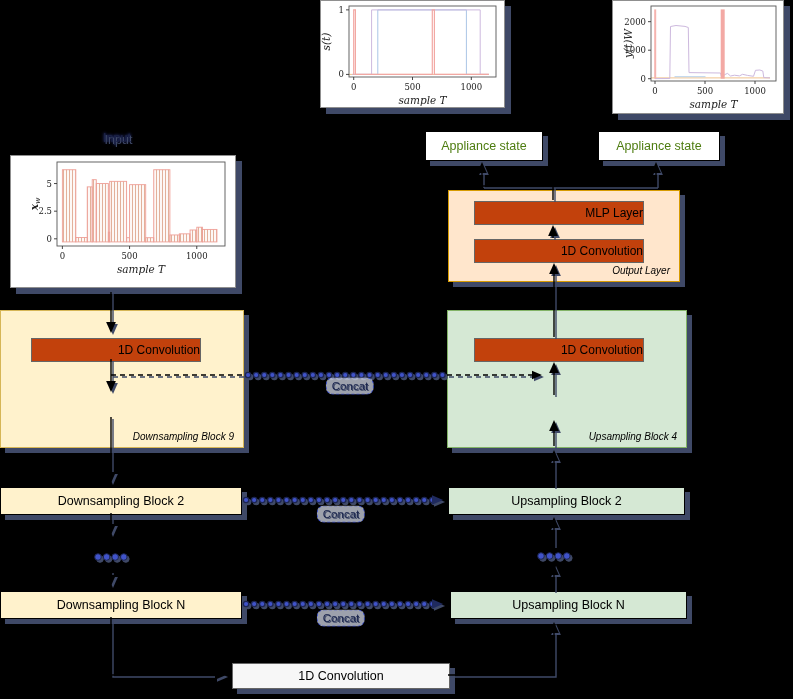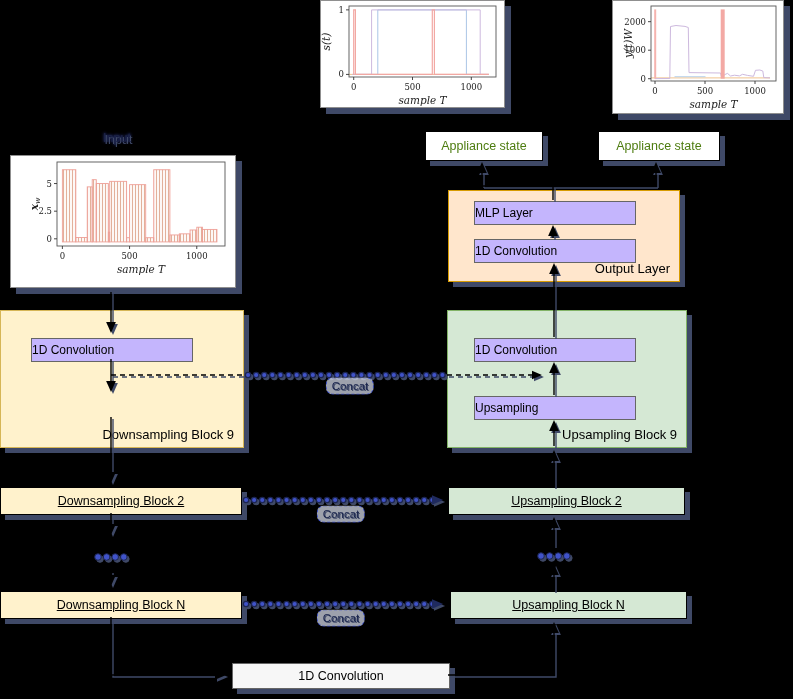--- a/index.html
+++ b/index.html
@@ -10,26 +10,26 @@
         box-shadow:6px 6px 0 #3f4967;}
   .card svg{display:block;}
   .tick-label{font-family:"DejaVu Serif",serif;font-size:8.5px;fill:#222;}
   .ax-label{font-family:"DejaVu Serif",serif;font-style:italic;font-size:10.5px;fill:#222;}
   
   .bigblock{position:absolute;border:1.4px solid;box-shadow:5px 5px 0 #3f4967;
             font-size:12px;color:#000;}
   .yellow{background:#FFF2CC;border-color:#D6B656;}
   .green {background:#D5E8D4;border-color:#82B366;}
   .orange{background:#FFE6CC;border-color:#D79B00;}
-  .block-label{position:absolute;right:9px;bottom:5px;font-size:13px;color:#000;white-space:nowrap;}
+  .block-label{position:absolute;right:9px;bottom:5px;font-size:10px;color:#000;white-space:nowrap;font-style:italic;}
   .rowblock{position:absolute;height:26px;border:1.4px solid;box-shadow:5px 5px 0 #3f4967;
             display:flex;align-items:center;justify-content:center;
-            font-size:12.5px;color:#000;text-decoration:underline;}
-  .innerbox{position:absolute;width:160px;height:22px;background:#c4b5fd;border:1px solid #666;
-            display:flex;align-items:center;justify-content:flex-start;font-size:12px;color:#000;}
+            font-size:12.5px;color:#000;}
+  .innerbox{position:absolute;width:160px;height:22px;background:#c2410c;border:1px solid #666;
+            display:flex;align-items:center;justify-content:flex-end;font-size:12px;color:#000;padding-left:8px;}
   .whitebox{position:absolute;height:28px;background:#fff;border:1.6px solid #000;
             box-shadow:5px 5px 0 #3f4967;display:flex;align-items:center;justify-content:center;
             font-size:12.5px;color:#4d7c0f;}
   .graybox{position:absolute;height:24px;background:#F7F7F7;border:1px solid #666;
            box-shadow:5px 5px 0 #3f4967;display:flex;align-items:center;justify-content:center;
            font-size:12.5px;color:#000;}
   .input-label{position:absolute;left:117px;top:131px;transform:translateX(-50%);
                font-size:12.5px;color:#1d2447;
                text-shadow:1.5px 1.5px 0 #3f4967,0 0 3px #4053c9;}
   .concat-label{position:absolute;transform:translate(-50%,-50%);
@@ -152,24 +152,21 @@
     <div class="innerbox" style="left:30px;top:27px">
       <span>1D Convolution</span>
     </div>
     <div class="block-label">Downsampling Block 9</div>
   </div>
 
   <div class="bigblock green" style="left:447px;top:310px;width:238px;height:136px">
     <div class="innerbox" style="left:26px;top:27px">
       <span>1D Convolution</span>
     </div>
-    <div class="innerbox" style="left:26px;top:85px">
-      <span>Upsampling</span>
-    </div>
-    <div class="block-label">Upsampling Block 9</div>
+    <div class="block-label">Upsampling Block 4</div>
   </div>
 
   <div class="rowblock yellow" style="left:0;top:487px;width:240px">
     <span>Downsampling Block 2</span>
   </div>
   <div class="rowblock green" style="left:448px;top:487px;width:235px">
     <span>Upsampling Block 2</span>
   </div>
 
   <div class="rowblock yellow" style="left:0;top:591px;width:240px">

